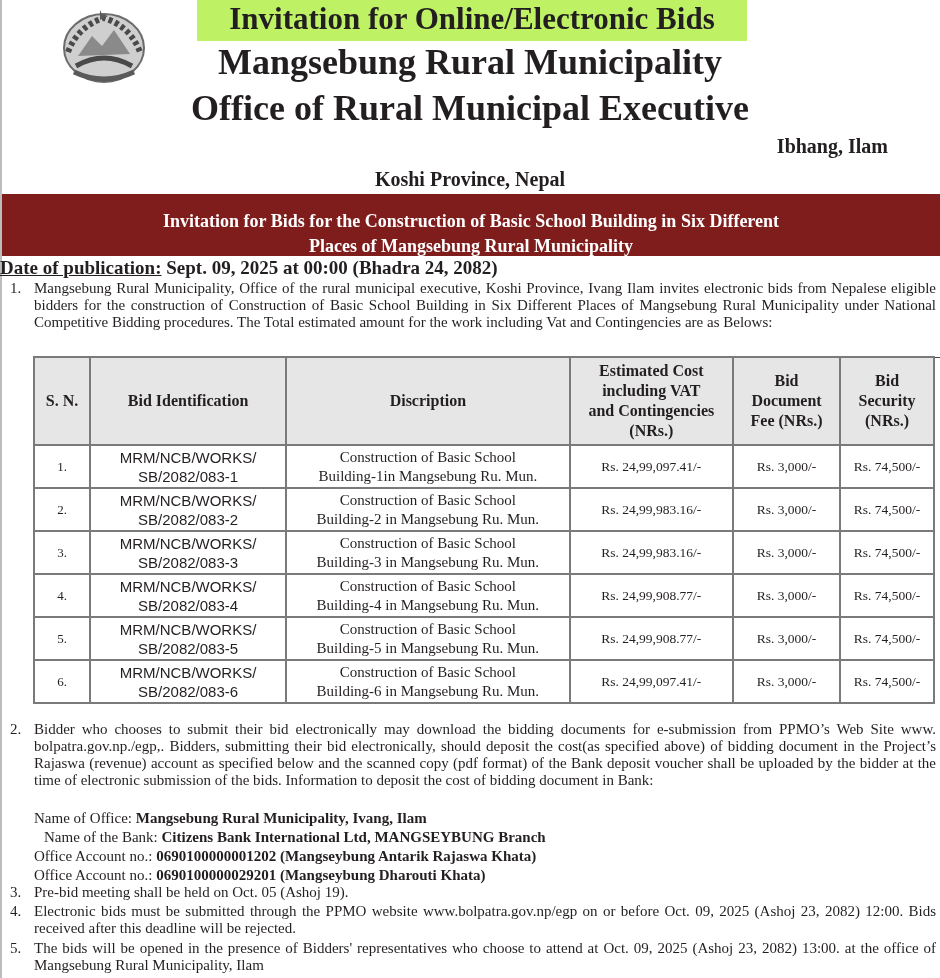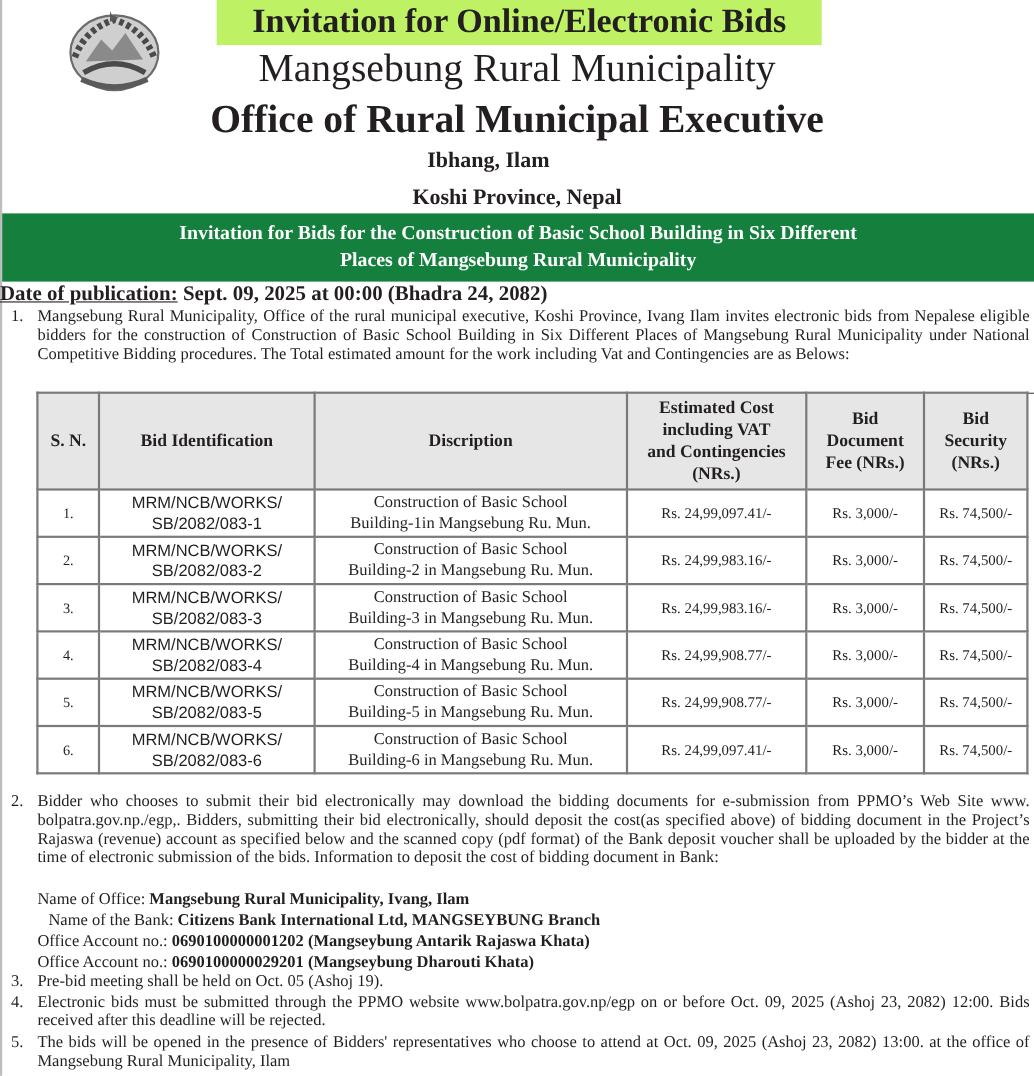--- a/index.html
+++ b/index.html
@@ -7,28 +7,28 @@
     width: 940px; height: 978px; overflow: hidden; position: relative;
     font-family: "Liberation Serif", "DejaVu Serif", serif; color: #231f20;
   }
   .left-rule { position: absolute; left: 0; top: 0; width: 2px; height: 978px; background: #bdbdbd; }
   .emblem { position: absolute; left: 58px; top: 6px; width: 92px; height: 80px; }
   .title-band {
     position: absolute; left: 197px; top: 0; width: 550px; height: 41px;
     background: #bef264; text-align: center;
     font-weight: bold; font-size: 31px; line-height: 38px;
   }
-  .h-muni { position: absolute; left: 0; width: 940px; top: 42px; text-align: center; font-weight: normal; font-size: 36px; line-height: 40px; }
+  .h-muni { position: absolute; left: 0; width: 940px; top: 42px; text-align: center; font-weight: bold; font-size: 36px; line-height: 40px; }
   .h-office { position: absolute; left: 0; width: 940px; top: 88px; text-align: center; font-weight: bold; font-size: 36px; line-height: 40px; }
-  .h-loc { position: absolute; left: 0; width: 888px; top: 134px; text-align: center; font-weight: bold; font-size: 20px; line-height: 24px; }
+  .h-loc { position: absolute; left: 0; width: 888px; top: 134px; text-align: right; font-weight: bold; font-size: 20px; line-height: 24px; }
   .h-prov { position: absolute; left: 0; width: 940px; top: 167px; text-align: center; font-weight: bold; font-size: 20px; line-height: 24px; }
   .banner {
     position: absolute; left: 2px; top: 194px; width: 938px; height: 62px;
-    background: #15803d; color: #ffffff; text-align: center;
-    font-weight: bold; font-size: 18px; line-height: 25px; padding-top: 5px; box-sizing: border-box;
+    background: #7f1d1d; color: #ffffff; text-align: center;
+    font-weight: bold; font-size: 18px; line-height: 25px; padding-top: 15px; box-sizing: border-box;
   }
   .pubdate { position: absolute; left: 0; width: 940px; top: 257px; text-align: left; font-weight: bold; font-size: 19px; line-height: 22px; }
   .pubdate .lbl { text-decoration: underline; }
   .para { position: absolute; left: 10px; width: 926px; font-size: 15px; line-height: 17px; text-align: justify; }
   .para .num { position: absolute; left: 0; top: 0; width: 22px; }
   .para .txt { margin-left: 24px; }
   .p1 { top: 280px; }
   .bids-table {
     position: absolute; left: 33px; top: 356px; width: 902px;
     border-collapse: collapse; font-size: 15px;

